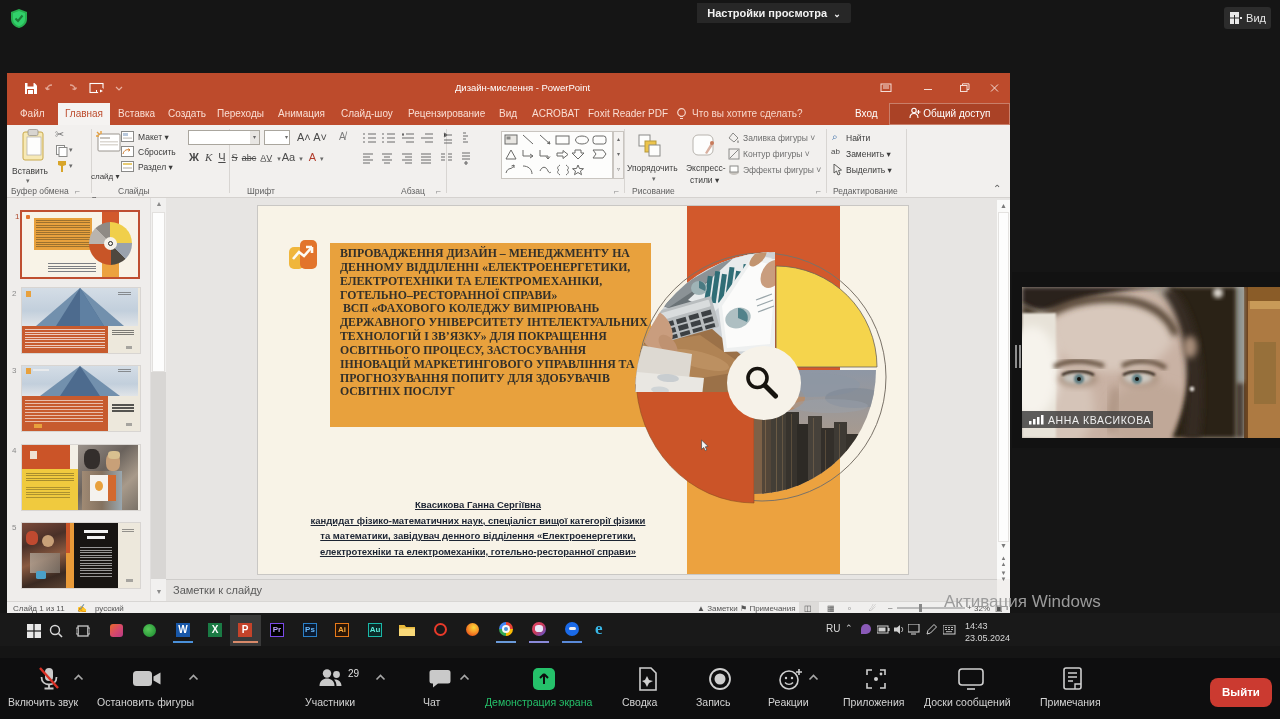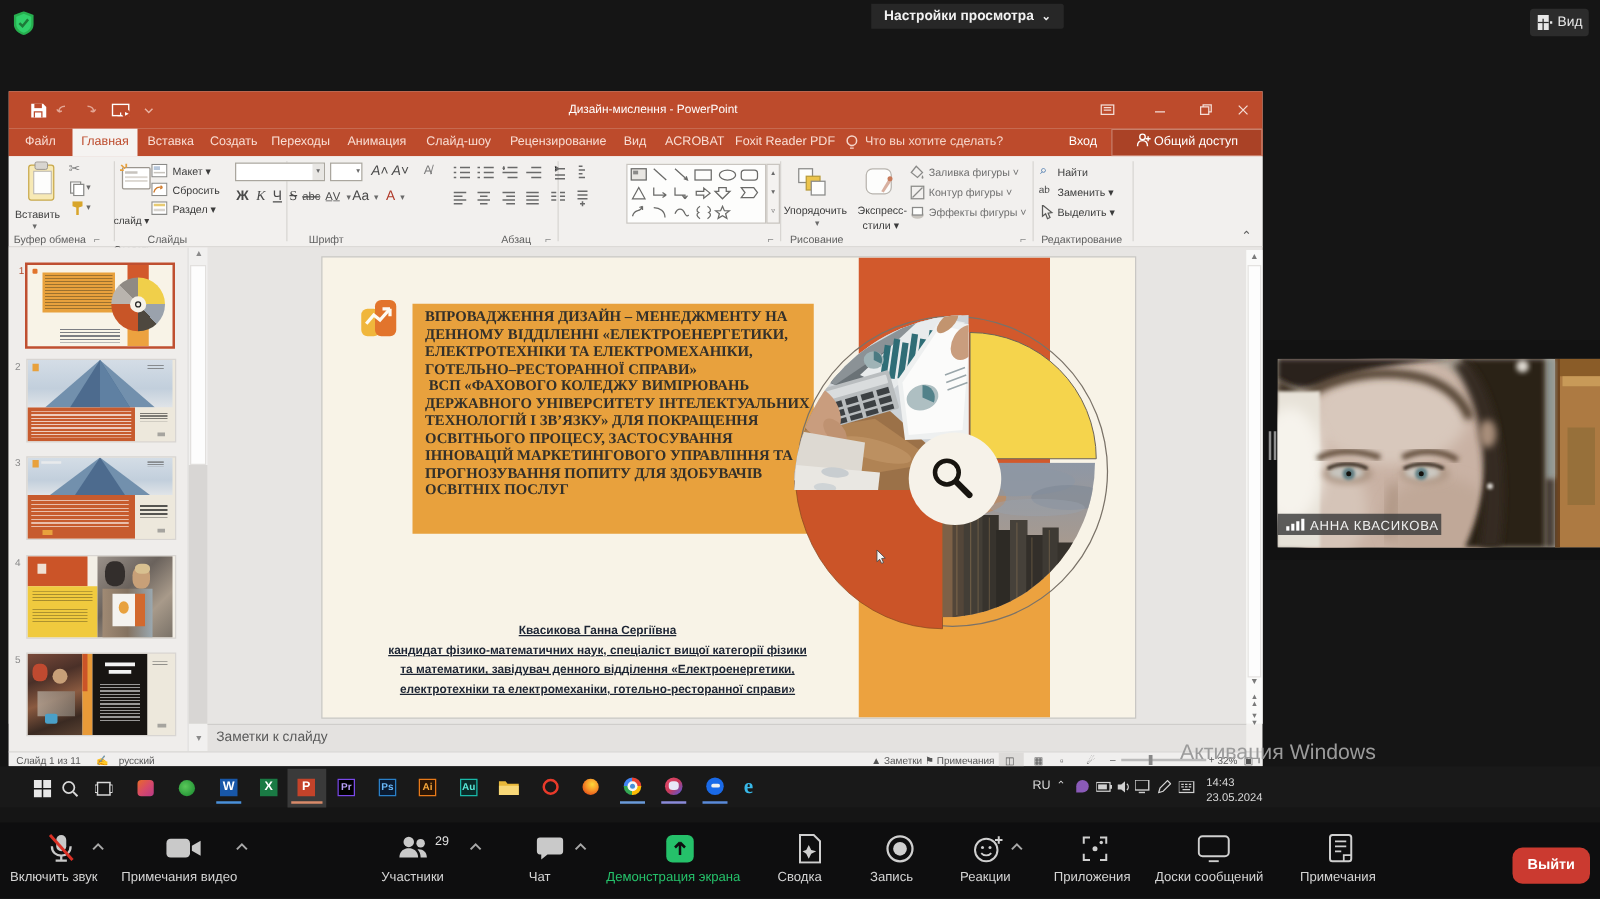--- a/index.html
+++ b/index.html
@@ -135,21 +135,21 @@
           <rect x="0.5" y="0.5" width="12" height="10" fill="#fff" stroke="#8a8a88"></rect>
           <rect x="2" y="2" width="9" height="2" fill="#e8cb72"></rect>
           <rect x="2" y="6" width="9" height="2" fill="#d8d4ce"></rect>
         </svg>
     <span class="abs" style="left:131px;top:37px;">Раздел ▾</span>
     
     <div class="abs" style="left:181px;top:5px;width:72px;height:15px;background:#fff;border:1px solid #aaa69e;"></div>
     <div class="abs" style="left:243px;top:6px;width:9px;height:13px;background:#e8e6e3;color:#6a6a6a;font-size:6px;text-align:center;line-height:13px;">▾</div>
     <div class="abs" style="left:257px;top:5px;width:26px;height:15px;background:#fff;border:1px solid #aaa69e;"></div>
     <div class="abs" style="left:276px;top:6px;width:7px;height:13px;color:#6a6a6a;font-size:6px;text-align:center;line-height:13px;">▾</div>
-    <span class="abs" style="left:290px;top:6px;font-size:11px;color:#4a4a4a;font-style:italic;">A˄ A˅</span>
+    <span class="abs" style="left:290px;top:6px;font-size:11px;color:#4a4a4a;">A˄ A˅</span>
     <span class="abs" style="left:332px;top:6px;font-size:10px;color:#7a7a7a;">A̸</span>
     <div class="abs" style="left:182px;top:26px;font-size:11px;color:#4a4a4a;letter-spacing:0;">
       <b style="margin-right:6px;">Ж</b><i style="margin-right:6px;font-family:'Liberation Serif',serif;">К</i><u style="margin-right:6px;">Ч</u><s style="margin-right:4px;font-family:'Liberation Serif',serif;">S</s><s style="margin-right:4px;font-size:9px;">abc</s><span style="margin-right:5px;font-size:9px;">A̲V̲</span><span style="margin-right:1px;color:#6a6a6a;font-size:7px;">▾</span><span style="margin-right:4px;">Aa</span><span style="margin-right:6px;color:#6a6a6a;font-size:7px;">▾</span><span style="color:#b03a2a;">A</span><span style="margin-left:4px;color:#6a6a6a;font-size:7px;">▾</span>
     </div>
     
     <g></g>
     <svg class="abs" style="left:355px;top:6px" width="110" height="15" viewBox="0 0 110 15">
       <g stroke="#6a6a6a" stroke-width="1.2">
         <path d="M1 3 H3 M6 3 H14 M1 7 H3 M6 7 H14 M1 11 H3 M6 11 H14"></path>
         <path d="M20 3 H22 M25 3 H33 M20 7 H22 M25 7 H33 M20 11 H22 M25 11 H33"></path>
@@ -681,21 +681,21 @@
       </svg>
   <span class="abs" style="left:8px;top:38px;">Включить звук</span>
 
   <svg class="abs" style="left:133px;top:11px" width="30" height="20" viewBox="0 0 30 20">
     <rect x="0" y="2" width="19" height="15" rx="3.5" fill="#c9c9c9"></rect>
     <path d="M20.5 7.5 L27.5 3.5 L27.5 15.5 L20.5 11.5 Z" fill="#c9c9c9"></path>
   </svg>
   <svg class="abs" style="left:188px;top:16px" width="11" height="7" viewBox="0 0 11 7">
         <path d="M1.5 5.5 L5.5 1.5 L9.5 5.5" fill="none" stroke="#a8a8a8" stroke-width="1.6"></path>
       </svg>
-  <span class="abs" style="left:97px;top:38px;">Примечания видео</span>
+  <span class="abs" style="left:97px;top:38px;">Остановить фигуры</span>
 
   <svg class="abs" style="left:318px;top:9px" width="26" height="24" viewBox="0 0 26 24">
     <circle cx="9" cy="6.5" r="4.2" fill="#c9c9c9"></circle>
     <path d="M1.5 19 C1.5 13.5 5.5 11.5 9 11.5 C12.5 11.5 16.5 13.5 16.5 19 Z" fill="#c9c9c9"></path>
     <circle cx="18.5" cy="7.5" r="3.4" fill="#c9c9c9"></circle>
     <path d="M16 12.5 C20 12 23.5 14.5 23.5 19 L18.5 19 C18.5 16 17.5 14 16 12.5 Z" fill="#c9c9c9"></path>
   </svg>
   <span class="abs" style="left:348px;top:10px;font-size:10px;color:#e0e0e0;">29</span>
   <svg class="abs" style="left:375px;top:16px" width="11" height="7" viewBox="0 0 11 7">
         <path d="M1.5 5.5 L5.5 1.5 L9.5 5.5" fill="none" stroke="#a8a8a8" stroke-width="1.6"></path>

